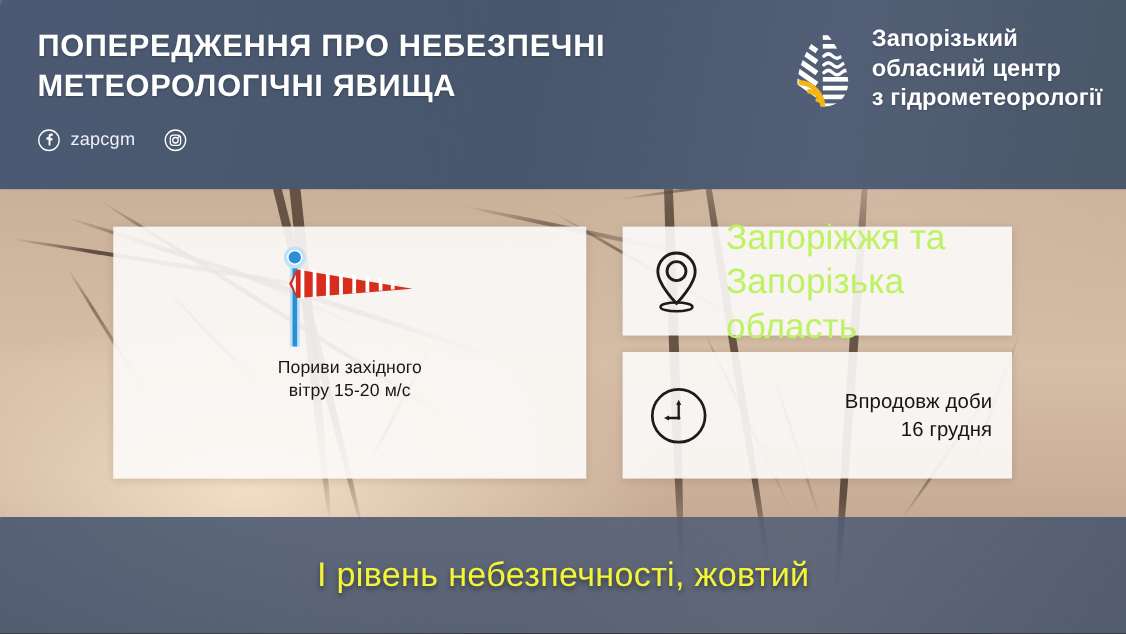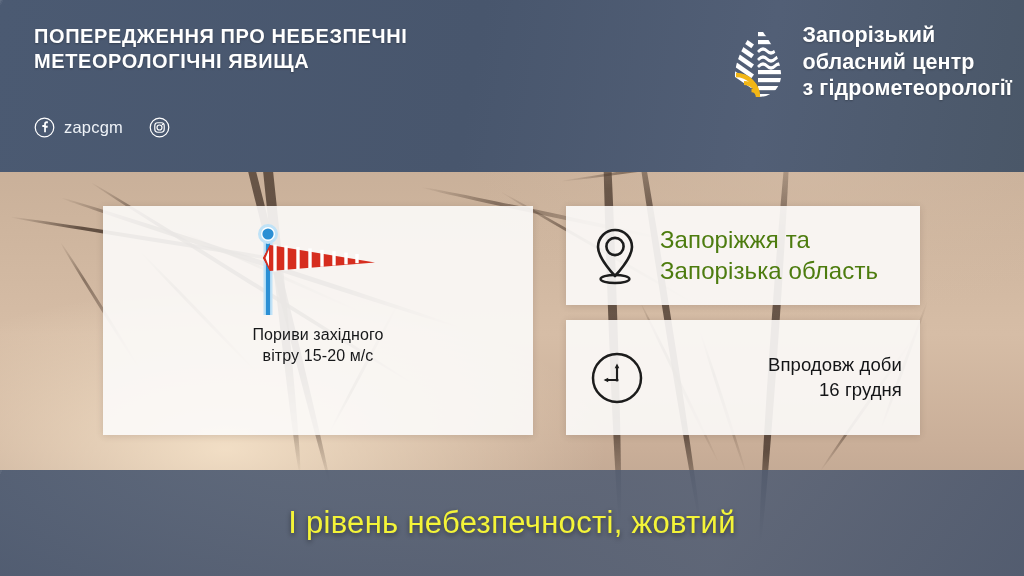--- a/index.html
+++ b/index.html
@@ -42,35 +42,35 @@
     z-index:6;
   }
   .header::after{
     content:""; position:absolute; inset:0;
     background:linear-gradient(123deg, rgba(255,255,255,.06) 0 1px, transparent 1px 37px);
     opacity:.7; pointer-events:none;
   }
 
   .title {
     position:absolute; left:34px; top:24px;
-    color:#ffffff; font-weight:bold; font-size:20px; line-height:1.27;
+    color:#ffffff; font-weight:bold; font-size:28px; line-height:1.27;
     letter-spacing:.6px; text-transform:uppercase; white-space:pre-line;
     text-shadow:0 1px 2px rgba(0,0,0,.28); z-index:3;
   }
 
   .socials {
     position:absolute; left:34px; top:117px; display:flex; align-items:center; gap:26px; z-index:3;
   }
   .social { display:flex; align-items:center; gap:9px;text-align:right; }
   .social-name { color:#eef2f7; font-size:16.5px; letter-spacing:.2px; }
   .sicon { width:21px; height:21px; flex:none; display:block; }
 
   
   .logo-block {
-    position:absolute; right:12px; top:22px; display:flex; align-items:center; gap:15px; z-index:3;
+    position:absolute; right:22px; top:22px; display:flex; align-items:center; gap:15px; z-index:3;
   }
   .logo-mark { width:58px; height:74px; flex:none; display:block; }
   .logo-text {
     color:#ffffff; font-weight:bold; font-size:21.5px; line-height:1.24;
     white-space:pre-line; letter-spacing:.1px; text-shadow:0 1px 2px rgba(0,0,0,.25);
   }
 
   
   .panel {
     position:absolute; background:rgba(252,251,249,.90);
@@ -91,21 +91,21 @@
     left:566px; top:206px; width:354px; height:99px;
     display:flex; align-items:center; gap:22px; padding-left:26px;
   }
   .panel-time {
     left:566px; top:320px; width:354px; height:115px;
     display:flex; align-items:center; gap:28px; padding-left:24px;
   }
   .pin-icon { width:46px; height:58px; flex:none; display:block; }
   .clock-icon { width:54px; height:54px; flex:none; display:block; }
   .loc-text {
-    color:#4d7c0f; font-size:24px; line-height:1.27; white-space:pre-line; letter-spacing:.1px;
+    color:#bef264; font-size:32px; line-height:1.27; white-space:pre-line; letter-spacing:.1px;
   }
   .time-text {
     color:#141517; font-size:18.5px; line-height:1.35; white-space:pre-line;
     text-align:right; letter-spacing:.1px; flex:1; margin-right:18px;
   }
 
   
   .footer {
     position:absolute; left:0; bottom:0; width:1024px; height:106px;
     background:

